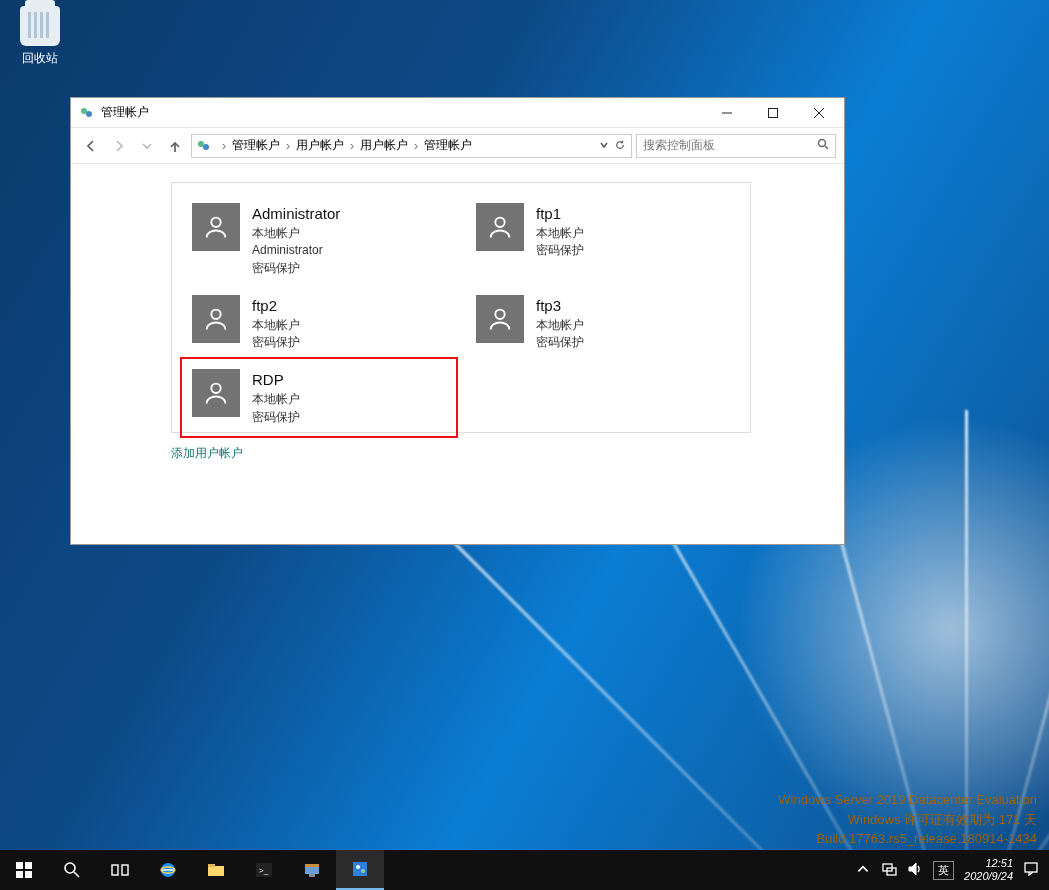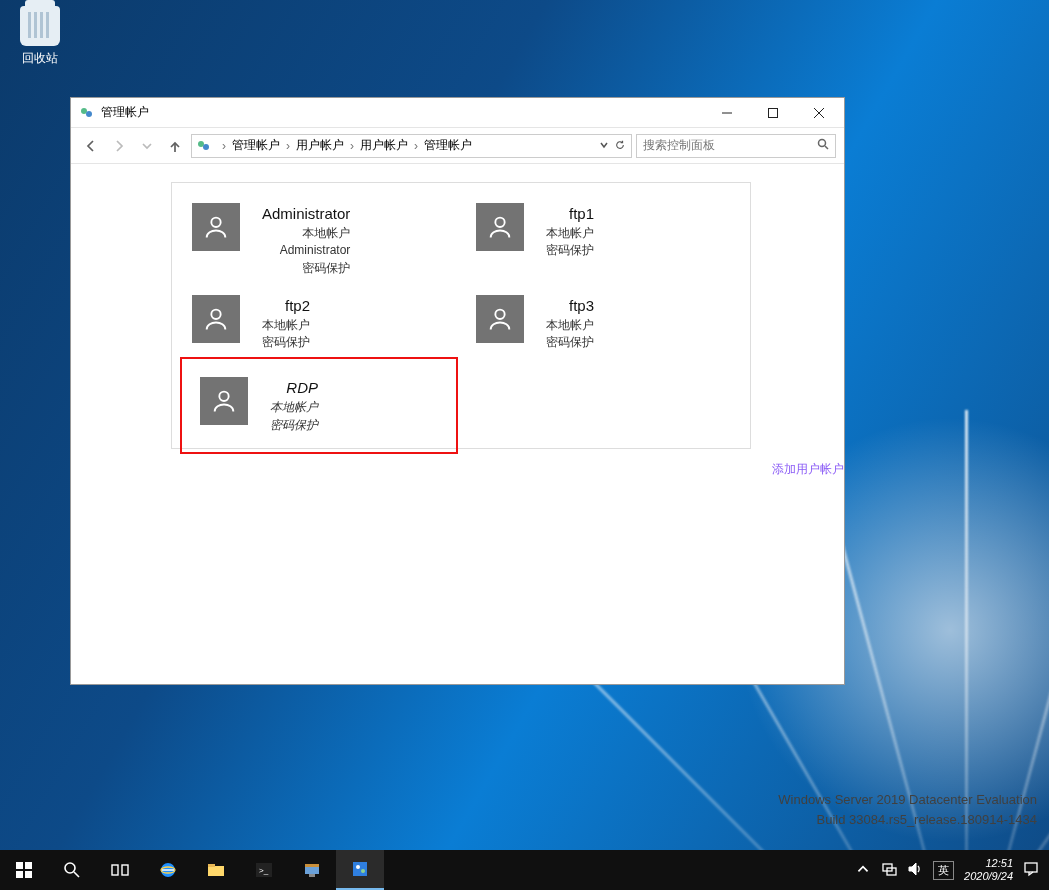--- a/index.html
+++ b/index.html
@@ -12,21 +12,21 @@
     .r5{left:970px;height:620px;transform:rotate(15deg);} .r6{left:940px;height:660px;transform:rotate(35deg);}
     .glow{position:absolute;left:700px;top:380px;width:500px;height:500px;border-radius:50%;background:radial-gradient(circle,rgba(255,255,255,.6),rgba(255,255,255,0) 60%);}
 
     
     .desktop-icon { position:absolute; left:10px; top:6px; width:60px; text-align:center; color:#fff; font-size:12px; }
     .bin{width:40px;height:40px;margin:0 auto 4px;background:#e6eef4;border-radius:4px 4px 6px 6px;position:relative;}
     .bin::before{content:"";position:absolute;top:-6px;left:5px;right:5px;height:6px;background:#e6eef4;border-radius:3px 3px 0 0;}
     .bin::after{content:"";position:absolute;top:6px;left:8px;width:24px;height:26px;background:repeating-linear-gradient(90deg,#b0c4d4 0 3px,transparent 3px 6px);}
 
     
-    .win{position:absolute;left:70px;top:97px;width:775px;height:588px;background:#fff;border:1px solid #999;display:flex;flex-direction:column;text-align:right;}
+    .win{position:absolute;left:70px;top:97px;width:775px;height:448px;background:#fff;border:1px solid #999;display:flex;flex-direction:column;}
     .titlebar{height:30px;display:flex;align-items:center;padding:0 2px 0 8px;border-bottom:1px solid #e5e5e5;font-size:12px;}
     .titlebar .ticon{width:16px;height:16px;margin-right:6px;position:relative;}
     .ticon svg{width:16px;height:16px;}
     .wctl{margin-left:auto;display:flex;}
     .wbtn{width:46px;height:29px;display:flex;align-items:center;justify-content:center;color:#222;}
     .wbtn svg{width:10px;height:10px;stroke:currentColor;stroke-width:1;fill:none;}
 
     .navbar{height:36px;display:flex;align-items:center;padding:0 8px;gap:4px;border-bottom:1px solid #e5e5e5;}
     .nav-arrow{width:24px;height:24px;display:flex;align-items:center;justify-content:center;color:#606060;}
     .nav-arrow.dis{color:#bbb;}
@@ -39,30 +39,30 @@
     .addr .tail{margin-left:auto;display:flex;align-items:center;gap:2px;padding-right:2px;}
     .tail span{color:#666;padding:2px;}
     .tail svg{width:10px;height:10px;stroke:#555;fill:none;stroke-width:1.5;}
     .srch{width:200px;height:24px;border:1px solid #ccc;display:flex;align-items:center;padding:0 6px;font-size:12px;color:#777;}
     .srch .sicon{margin-left:auto;}
     .srch svg{width:12px;height:12px;stroke:#666;fill:none;stroke-width:1.5;}
 
     .content{flex:1;padding:18px 0 0 100px;overflow:auto;}
     .heading{color:#003399;font-size:15px;margin-bottom:18px;}
     .userbox{border:1px solid #ddd;width:580px;padding:20px 20px 6px;display:grid;grid-template-columns:1fr 1fr;gap:18px 30px;}
-    .user{display:flex;gap:22px;align-items:flex-start;}
+    .user{display:flex;gap:12px;align-items:flex-start;}
     .avatar{width:48px;height:48px;background:#737373;display:flex;align-items:center;justify-content:center;}
     .avatar svg{width:28px;height:28px;stroke:#fff;fill:none;stroke-width:1.6;}
     .uinfo{font-size:12px;line-height:1.45;color:#333;}
     .uname{font-size:15px;color:#111;}
-    .user.hl{border:2px solid #e11;padding:18px;margin:-12px;grid-column:1;font-style:italic;}
-    .addlink{color:#8b5cf6;font-size:12px;margin-top:12px;display:inline-block;}
-
-    
-    .wm{position:absolute;right:12px;color:#404040;font-size:13px;text-align:right;line-height:1.5;}
+    .user.hl{border:2px solid #e11;padding:10px;margin:-12px;grid-column:1;}
+    .addlink{color:#0f766e;font-size:12px;margin-top:12px;display:inline-block;}
+
+    
+    .wm{position:absolute;right:12px;color:#a16207;font-size:13px;text-align:right;line-height:1.5;}
     .wm1{top:790px;}
 
     
     .taskbar{position:absolute;left:0;bottom:0;width:100%;height:40px;background:#101010;display:flex;align-items:center;}
     .tb{width:48px;height:40px;display:flex;align-items:center;justify-content:center;color:#fff;}
     .tb.active{background:#2b2b2b;border-bottom:2px solid #76b9ed;}
     .tb svg{width:20px;height:20px;}
     .tray{margin-left:auto;display:flex;align-items:center;color:#fff;font-size:12px;padding-right:10px;gap:10px;}
     .tray .clk{text-align:right;line-height:1.2;font-size:11px;font-style:italic;}
     .tray svg{width:16px;height:16px;stroke:#fff;fill:none;}
@@ -239,21 +239,22 @@
             <div>密码保护</div>
           </div>
         </div>
       </div>
     <a class="addlink">添加用户帐户</a>
   </div>
 </div>
 
 <div class="wm wm1">
   <div>Windows Server 2019 Datacenter Evaluation</div>
-  <div>Build 33084.rs5_release.180914-1434</div>
+  <div>Windows 许可证有效期为 171 天</div>
+  <div>Build 17763.rs5_release.180914-1434</div>
 </div>
 
 <div class="taskbar">
   <div class="tb">
     <svg viewBox="0 0 20 20" fill="#fff">
         <rect x="2" y="2" width="7" height="7"></rect>
         <rect x="11" y="2" width="7" height="7"></rect>
         <rect x="2" y="11" width="7" height="7"></rect>
         <rect x="11" y="11" width="7" height="7"></rect>
       </svg>

